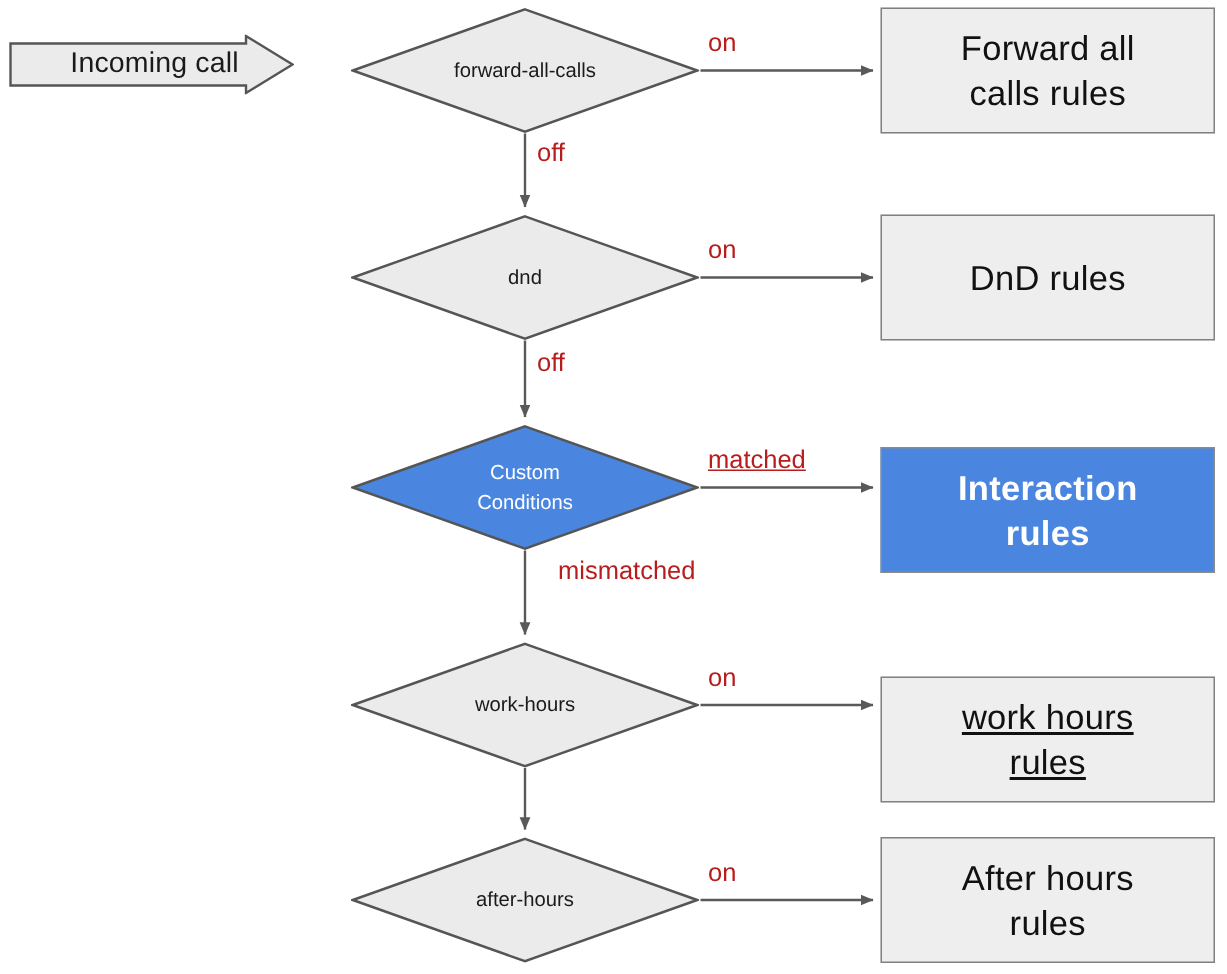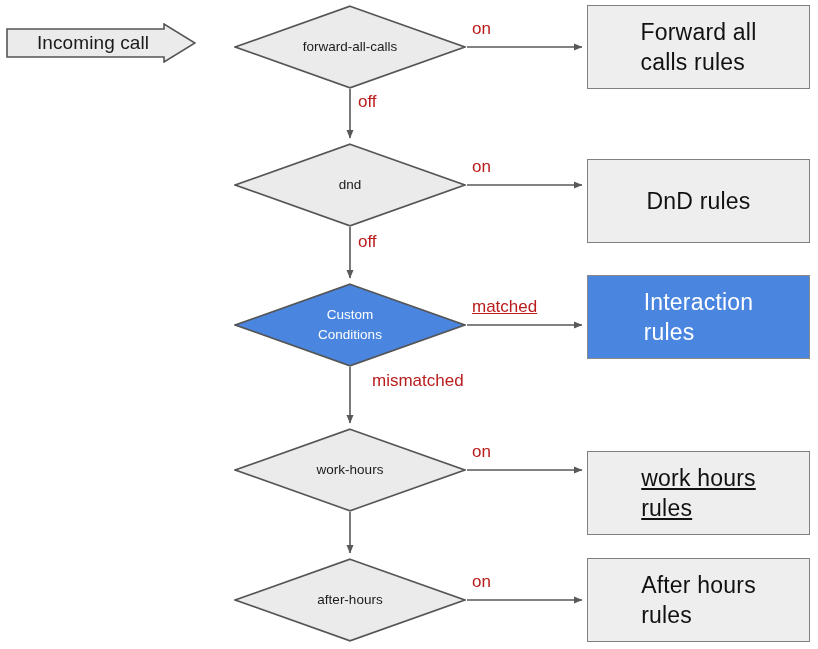--- a/index.html
+++ b/index.html
@@ -36,21 +36,21 @@
     width: 190px;
     height: 40px;
   }
   .start-arrow svg {
     position: absolute;
     left: 0;
     top: 0;
   }
   .start-arrow .start-label {
     position: absolute;
-    left: 8px;
+    left: 18px;
     top: 0;
     width: 158px;
     height: 40px;
     display: flex;
     align-items: center;
     justify-content: center;
     font-size: 19px;
     color: #1a1a1a;
     letter-spacing: 0.1px;
   }
@@ -91,21 +91,21 @@
     position: absolute;
     left: 587px;
     width: 223px;
     height: 84px;
     box-sizing: border-box;
     border: 1.6px solid #808080;
     background: #eeeeee;
     display: flex;
     align-items: center;
     justify-content: center;
-    text-align: left;
+    text-align: center;
     font-size: 23px;
     line-height: 30px;
     color: #111111;
     letter-spacing: 0.2px;
   }
   .rbox.highlight {
     background: #4a86e0;
     border-color: #8a8a8a;
     color: #ffffff;
   }
@@ -201,27 +201,27 @@
     </div>
   </div>
 
   <div class="rbox" style="top:5px;">
     <div>
       <span class="btxt">Forward all</span>
       <span class="btxt">calls rules</span>
     </div>
   </div>
 
-  <div class="rbox" style="top:143px;margin-top:16px;">
+  <div class="rbox" style="top:143px;">
     <div>
       <span class="btxt">DnD rules</span>
     </div>
   </div>
 
-  <div class="rbox highlight" style="top:275px;">
+  <div class="rbox highlight" style="top:298px;font-weight:bold;">
     <div>
       <span class="btxt">Interaction</span>
       <span class="btxt">rules</span>
     </div>
   </div>
 
   <div class="rbox" style="top:451px;text-decoration:underline;">
     <div>
       <span class="btxt">work hours</span>
       <span class="btxt">rules</span>

